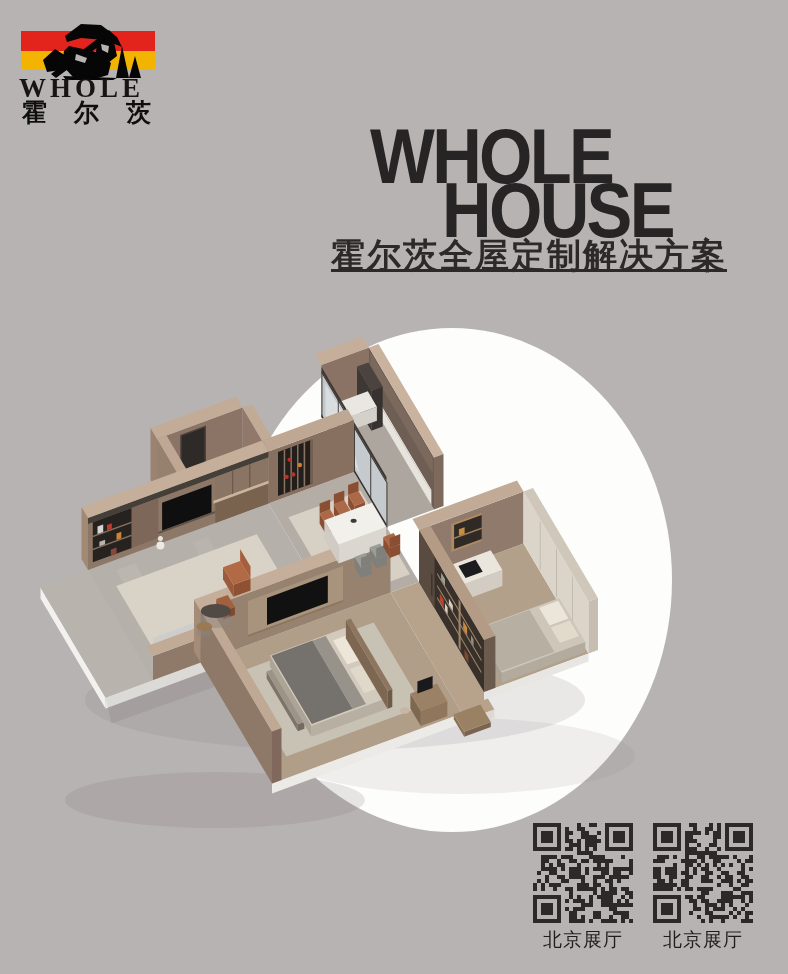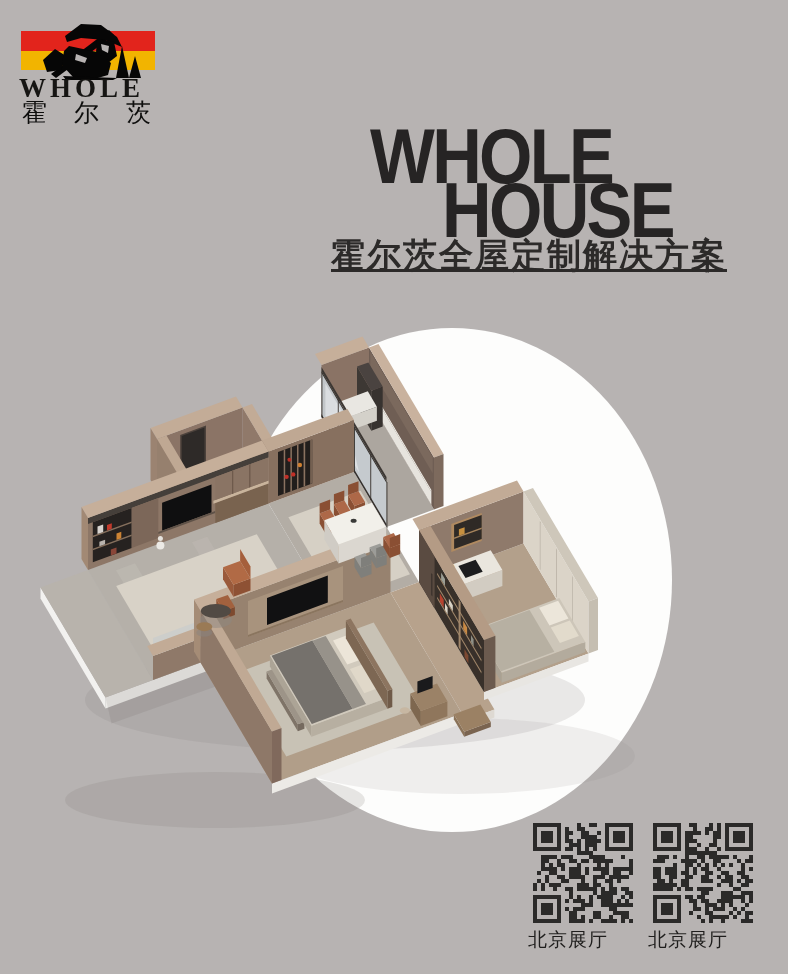--- a/index.html
+++ b/index.html
@@ -5,35 +5,35 @@
   html,body{margin:0;padding:0;}
   body{width:788px;height:974px;overflow:hidden;font-family:"Liberation Sans",sans-serif;}
   .poster{position:relative;width:788px;height:974px;background:#b7b3b2;}
   .abs{position:absolute;}
   
   .stripe-red{left:21px;top:31px;width:134px;height:20px;background:#e2241c;}
   .stripe-yellow{left:21px;top:51px;width:134px;height:19px;background:#f2b400;}
   .emblem{left:21px;top:16px;width:134px;height:64px;}
   .brand-en{left:19px;top:73px;font-family:"Liberation Serif",serif;font-weight:bold;
             font-size:27px;letter-spacing:4px;color:#161513;white-space:nowrap;}
-  .brand-cn{left:22px;top:96px;font-size:25px;font-weight:normal;letter-spacing:27px;
+  .brand-cn{left:22px;top:96px;font-size:25px;font-weight:bold;letter-spacing:27px;
             color:#0e0e0d;white-space:nowrap;}
   
   .title-en{font-weight:bold;font-size:78px;line-height:1;color:#262424;
             transform:scaleX(.88);transform-origin:left top;letter-spacing:-3px;white-space:nowrap;}
   .t1{left:370px;top:117px;}
   .t2{left:442px;top:171px;}
   .title-cn{left:331px;top:233px;font-size:34px;font-weight:600;letter-spacing:2px;
             color:#2c2a29;white-space:nowrap;text-decoration:underline;}
   
   .scene-svg{left:0;top:0;width:788px;height:974px;}
   
   .qr{width:100px;height:100px;}
   .qr-a{left:533px;top:823px;} .qr-b{left:653px;top:823px;}
-  .qr-label{width:110px;top:927px;font-size:19px;font-weight:500;
+  .qr-label{width:110px;text-align:center;top:927px;font-size:19px;font-weight:500;
             color:#1f1e1d;letter-spacing:1px;}
   .ql-a{left:528px;} .ql-b{left:648px;}
 </style>
 </head>
 <body>
 
 <div class="poster">
 
   <div class="abs stripe-red"></div>
   <div class="abs stripe-yellow"></div>

